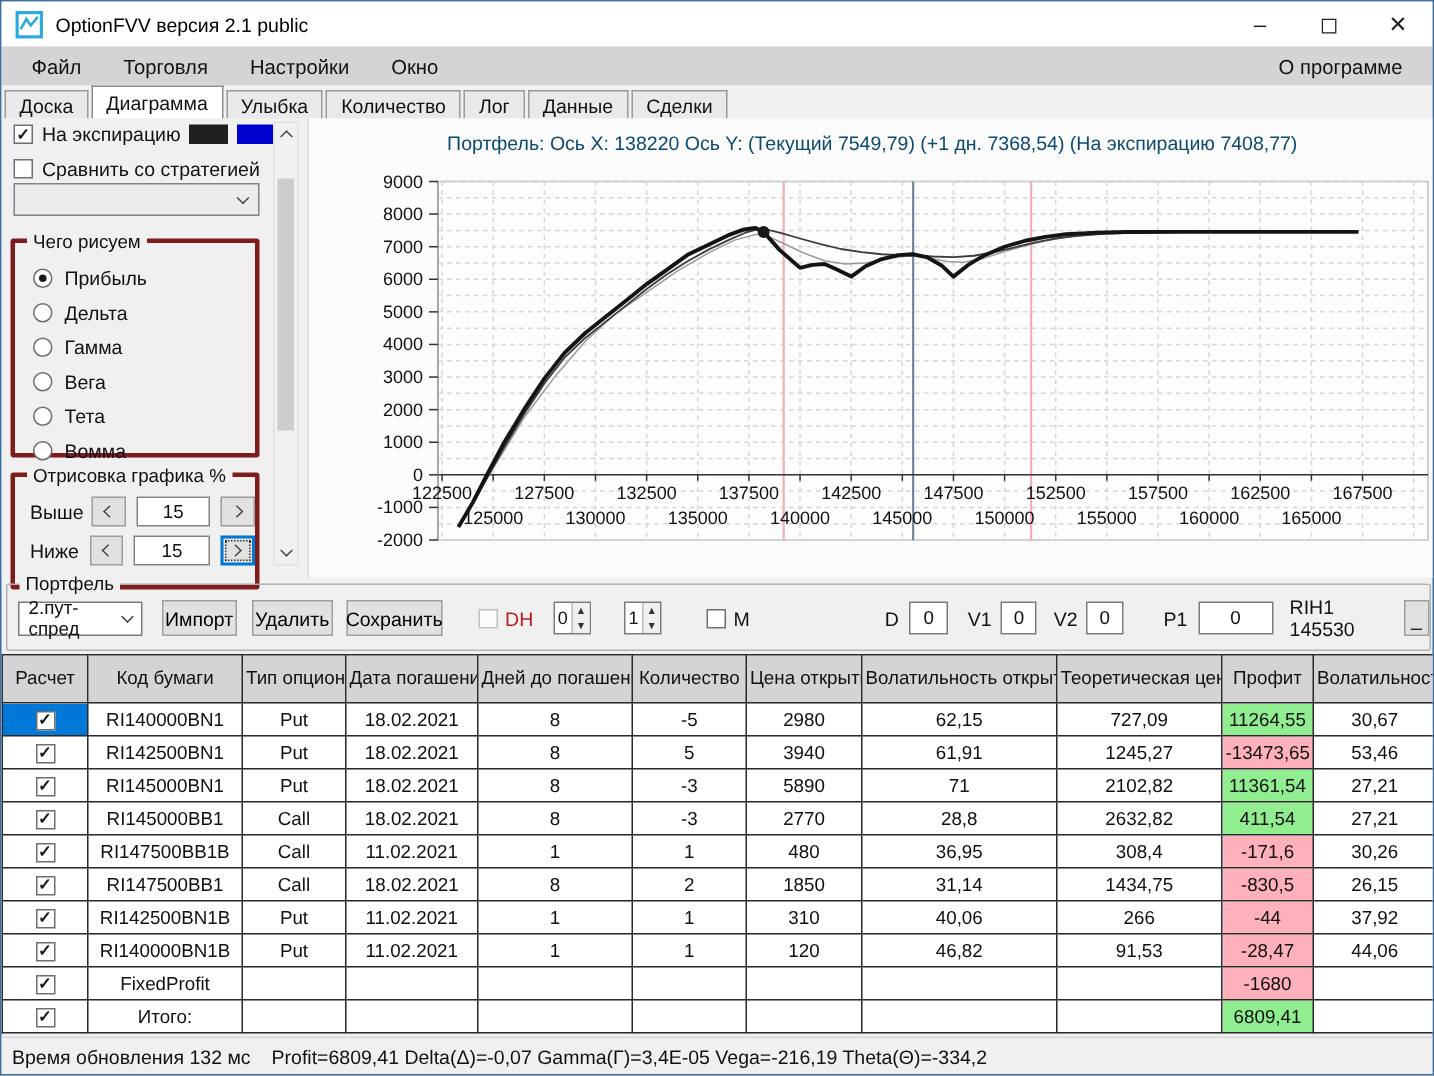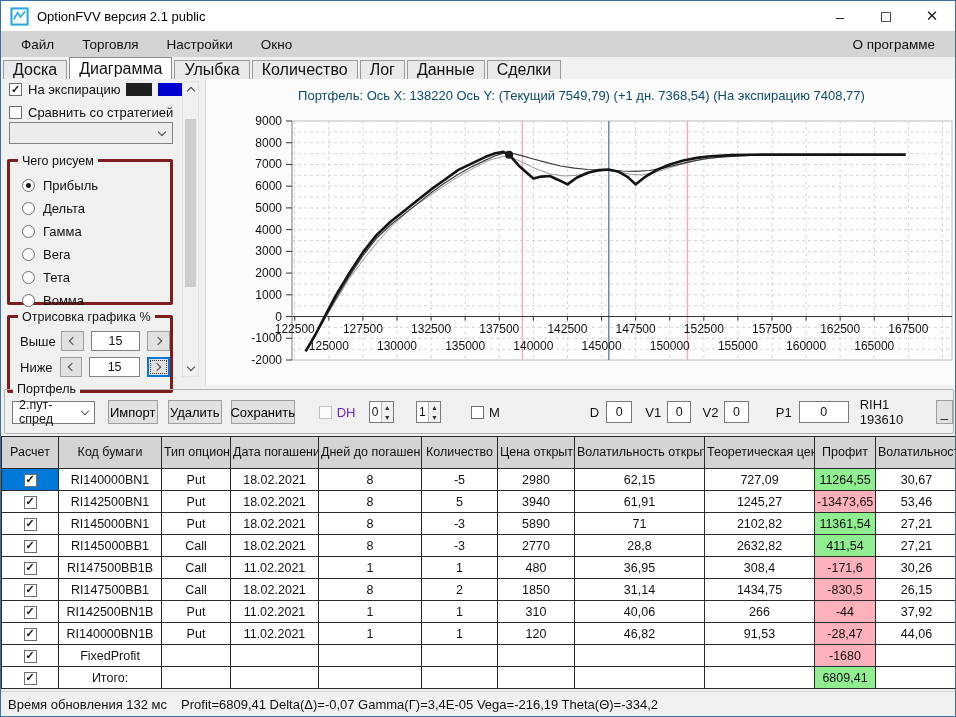--- a/index.html
+++ b/index.html
@@ -14,21 +14,21 @@
   .app-icon{margin:0 8px 0 9px;width:19px;height:19px;flex:0 0 auto;}
   .title-text{font-size:13px;color:#000;}
   .win-btns{margin-left:auto;display:flex;height:100%;}
   .win-btn{width:46px;height:100%;display:flex;align-items:center;justify-content:center;font-size:15px;color:#222;cursor:default;}
   
   .menubar{position:absolute;top:30px;left:0;width:100%;height:26px;background:#d4d4d4;display:flex;align-items:center;padding:0 6px;}
   .menu-item{padding:0 14px;height:100%;display:flex;align-items:center;font-size:13.5px;}
   .menu-right{margin-left:auto;}
   
   .tabstrip{position:absolute;top:56px;left:0;width:100%;height:22px;display:flex;align-items:flex-end;padding-left:2px;background:#f0f0f0;}
-  .tab{height:19px;padding:0 9px;margin-right:2px;background:#e9e9e9;border:1px solid #9a9a9a;border-bottom:none;display:flex;align-items:center;font-size:16px;}
+  .tab{height:19px;padding:0 9px;margin-right:2px;background:#e9e9e9;border:1px solid #9a9a9a;border-bottom:none;display:flex;align-items:center;font-size:13px;}
   .tab.active{height:22px;background:#fff;border-color:#8a8a8a;}
   
   .main{position:absolute;top:78px;left:0;width:956px;height:306px;display:flex;}
   .sidebar{position:relative;width:204px;height:100%;background:#f0f0f0;flex:0 0 auto;}
   .srow{position:absolute;left:8px;display:flex;align-items:center;gap:6px;}
   .cb{width:13px;height:13px;background:#fff;border:1px solid #6e6e6e;display:inline-flex;align-items:center;justify-content:center;flex:0 0 auto;}
   .cb.checked::after{content:"✓";font-size:11px;font-weight:bold;color:#1a1a1a;margin-top:-1px;}
   .cb.disabled{border-color:#c0c0c0;background:#fbfbfb;}
   .swatch{width:26px;height:13px;display:inline-block;}
   .combo{height:22px;border:1px solid #828282;background:#ececec;display:flex;align-items:center;padding:0 7px;font-size:12.5px;}
@@ -60,21 +60,21 @@
   .portfolio .legend{position:absolute;top:-8px;left:8px;background:#f0f0f0;padding:0 4px;font-size:12.5px;}
   .toolbar{position:absolute;top:10px;left:0;width:100%;height:24px;display:flex;align-items:center;}
   .btn{height:24px;background:#e1e1e1;border:1px solid #9e9e9e;display:inline-flex;align-items:center;justify-content:center;font-size:13px;padding:0 10px;}
   .combo2{width:94px;height:23px;margin-left:7px;border:1px solid #7a7a7a;background:#fff;display:flex;align-items:center;padding:0 6px;font-size:12.5px;}
   .spin{width:29px;height:22px;border:1px solid #7a7a7a;background:#fff;display:flex;}
   .spin .val{flex:1;display:flex;align-items:center;justify-content:center;font-size:12px;}
   .spin .arrs{width:12px;display:flex;flex-direction:column;border-left:1px solid #bbb;background:#f0f0f0;}
   .spin .arrs span{flex:1;display:flex;align-items:center;justify-content:center;font-size:7px;color:#333;line-height:1;}
   .field{height:22px;border:1px solid #7a7a7a;background:#fff;display:inline-flex;align-items:center;justify-content:center;font-size:12.5px;}
   .lbl{font-size:13px;}
-  .lbl.dim{color:#6d28d9;}
+  .lbl.dim{color:#b91c1c;}
   
   .grid{position:absolute;top:435px;left:0;width:956px;border-collapse:collapse;table-layout:fixed;font-size:12.5px;}
   .grid th,.grid td{border:1px solid #2a2a2a;text-align:center;padding:0 2px;overflow:hidden;white-space:nowrap;}
   .grid th{background:#d4d4d4;height:32px;font-weight:normal;line-height:1.15;}
   .grid td{height:22px;background:#fff;}
   .grid td.sel{background:#0078d7;}
   .grid td.green{background:#90ee90;}
   .grid td.red{background:#ffb1bb;}
   
   .statusbar{position:absolute;bottom:0;left:0;width:100%;height:25px;background:#f0f0f0;border-top:1px solid #d5d5d5;display:flex;align-items:center;padding-left:7px;font-size:13px;gap:14px;}
@@ -359,21 +359,21 @@
       <span class="cb" style="margin-left:30px;"></span>
       <span class="lbl" style="margin-left:5px;">M</span>
       <span class="lbl" style="margin-left:90px;">D</span>
       <span class="field" style="margin-left:7px;width:30px;">0</span>
       <span class="lbl" style="margin-left:13px;">V1</span>
       <span class="field" style="margin-left:6px;width:28px;">0</span>
       <span class="lbl" style="margin-left:11px;text-align:right;">V2</span>
       <span class="field" style="margin-left:6px;width:28px;">0</span>
       <span class="lbl" style="margin-left:27px;">P1</span>
       <span class="field" style="margin-left:7px;width:58px;">0</span>
-      <span class="lbl" style="margin-left:11px;">RIH1 193610</span>
+      <span class="lbl" style="margin-left:11px;">RIH1 145530</span>
       <button class="btn" style="margin-left:10px;width:20px;padding:0;">_</button>
     </div>
   </div>
 
   <table class="grid">
     <colgroup>
       <col style="width:57px">
         <col style="width:103px">
         <col style="width:69px">
         <col style="width:88px">

